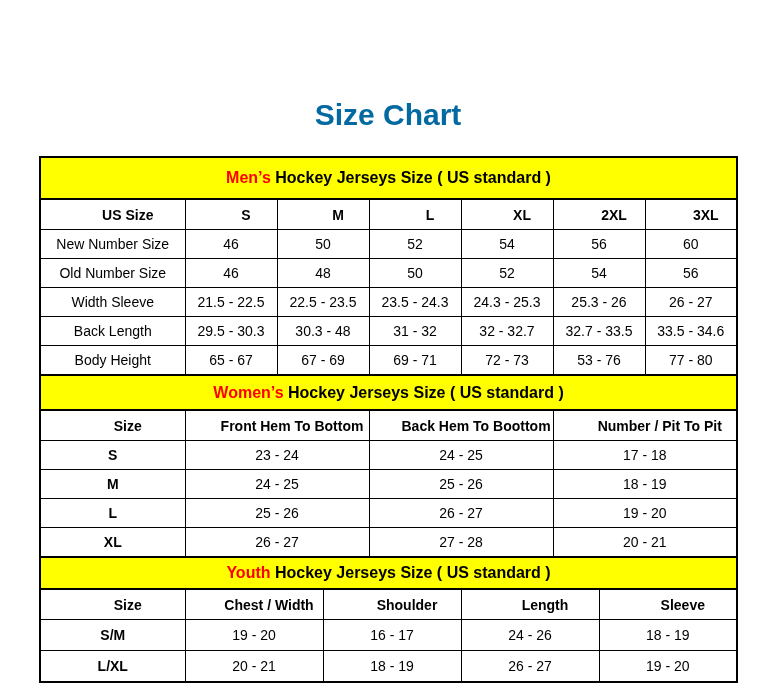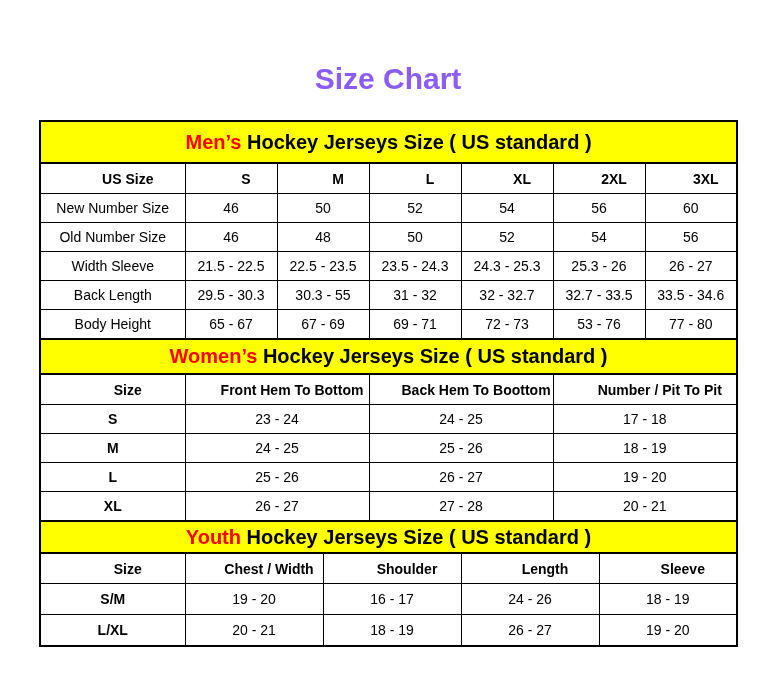--- a/index.html
+++ b/index.html
@@ -11,27 +11,27 @@
   }
   .page {
     position: relative;
     width: 776px;
     height: 692px;
     background: #ffffff;
     overflow: hidden;
   }
   .title {
     margin: 0;
-    padding-top: 62px;
+    padding-top: 98px;
     padding-bottom: 24px;
     text-align: center;
     font-size: 30px;
     line-height: 34px;
     font-weight: 700;
-    color: #8b5cf6;
+    color: #0369a1;
     letter-spacing: 0px;
   }
   .tables {
     width: 697px;
     margin-left: 39px;
   }
   table.chart {
     border-collapse: collapse;
     table-layout: fixed;
     width: 697px;
@@ -44,21 +44,21 @@
     vertical-align: middle;
     font-size: 14px;
     padding: 0 2px;
     overflow: hidden;
     white-space: nowrap;
   }
   tr.band td {
     background: #FFFF00;
     border: 2px solid #000000;
     font-weight: 700;
-    font-size: 20px;
+    font-size: 16px;
   }
   tr.band .hl { color: #FF0000; }
   .mens   tr.band td { height: 40px; }
   .womens tr.band td { height: 33px; }
   .youth  tr.band td { height: 30px; }
   tr.head th { font-weight: 700; height: 29px; padding-left: 32px; }
   tr.data td { height: 28px; font-weight: 400; }
   .mens  tr.data td.rowlabel { font-weight: 400; }
   .womens tr.data td.rowlabel,
   .youth  tr.data td.rowlabel { font-weight: 700; }
@@ -130,21 +130,21 @@
         <td>21.5 - 22.5</td>
         <td>22.5 - 23.5</td>
         <td>23.5 - 24.3</td>
         <td>24.3 - 25.3</td>
         <td>25.3 - 26</td>
         <td>26 - 27</td>
       </tr>
       <tr class="data">
         <td class="rowlabel">Back Length</td>
         <td>29.5 - 30.3</td>
-        <td>30.3 - 55</td>
+        <td>30.3 - 48</td>
         <td>31 - 32</td>
         <td>32 - 32.7</td>
         <td>32.7 - 33.5</td>
         <td>33.5 - 34.6</td>
       </tr>
       <tr class="data">
         <td class="rowlabel">Body Height</td>
         <td>65 - 67</td>
         <td>67 - 69</td>
         <td>69 - 71</td>

